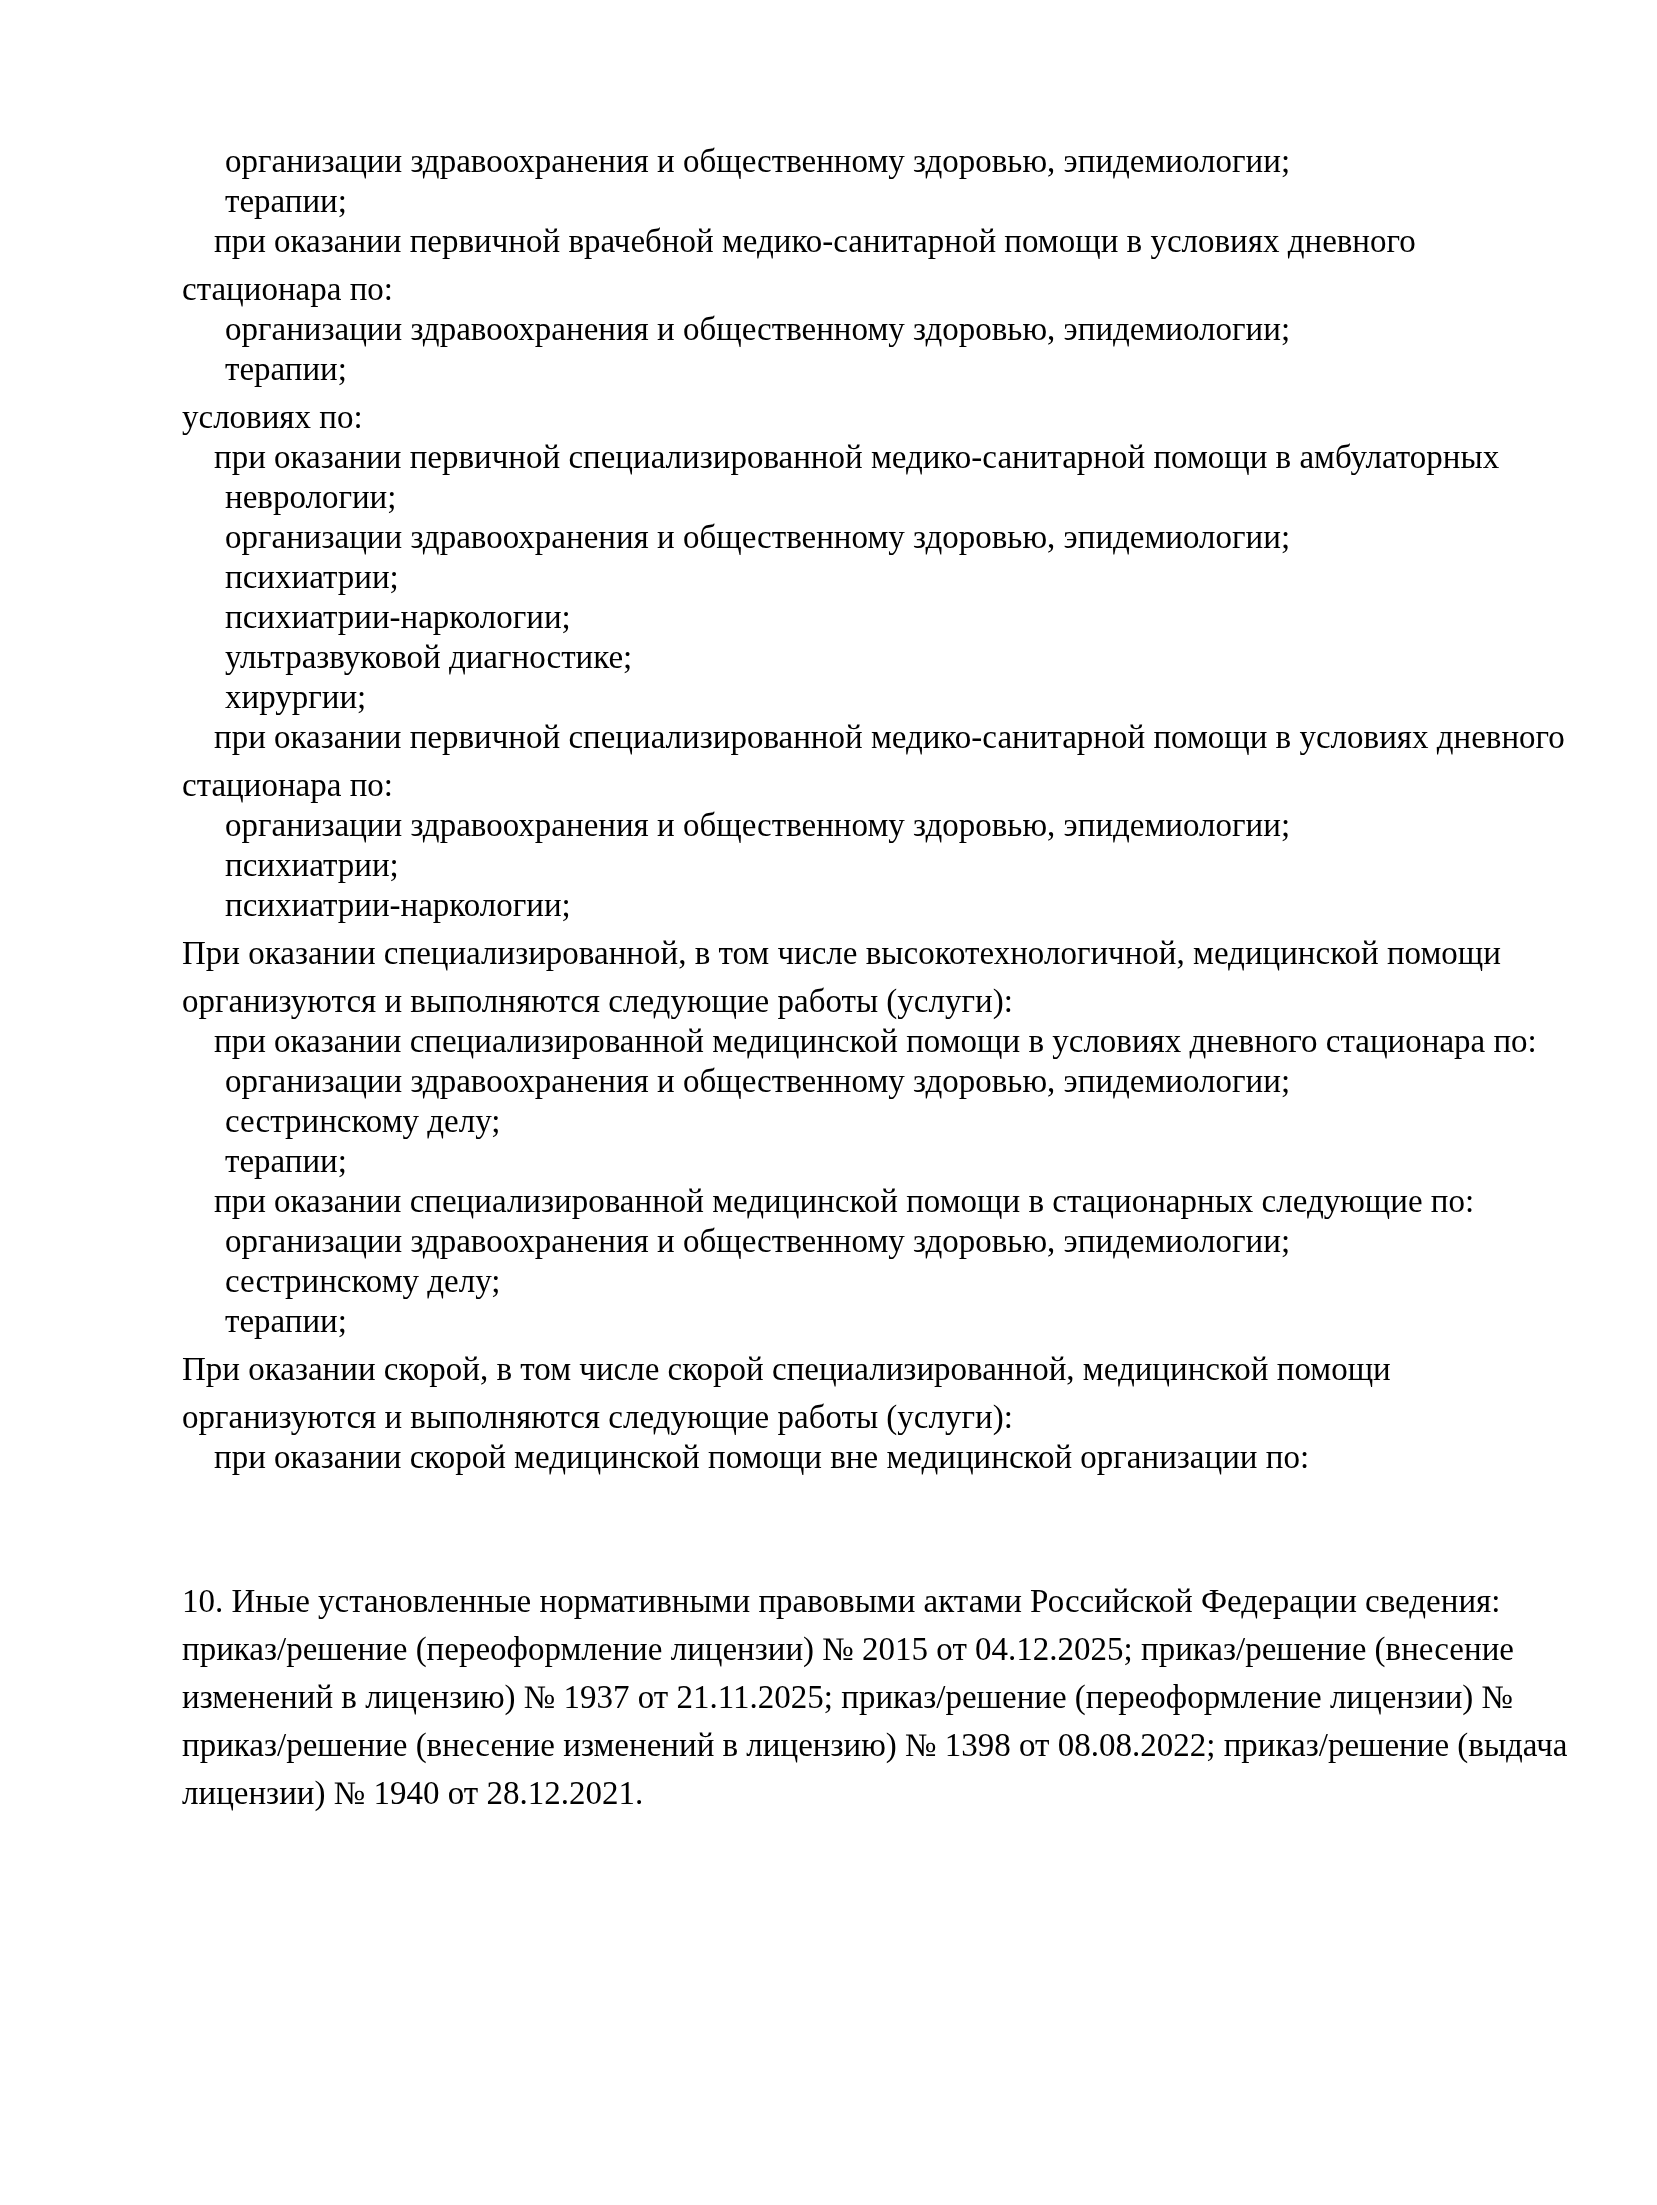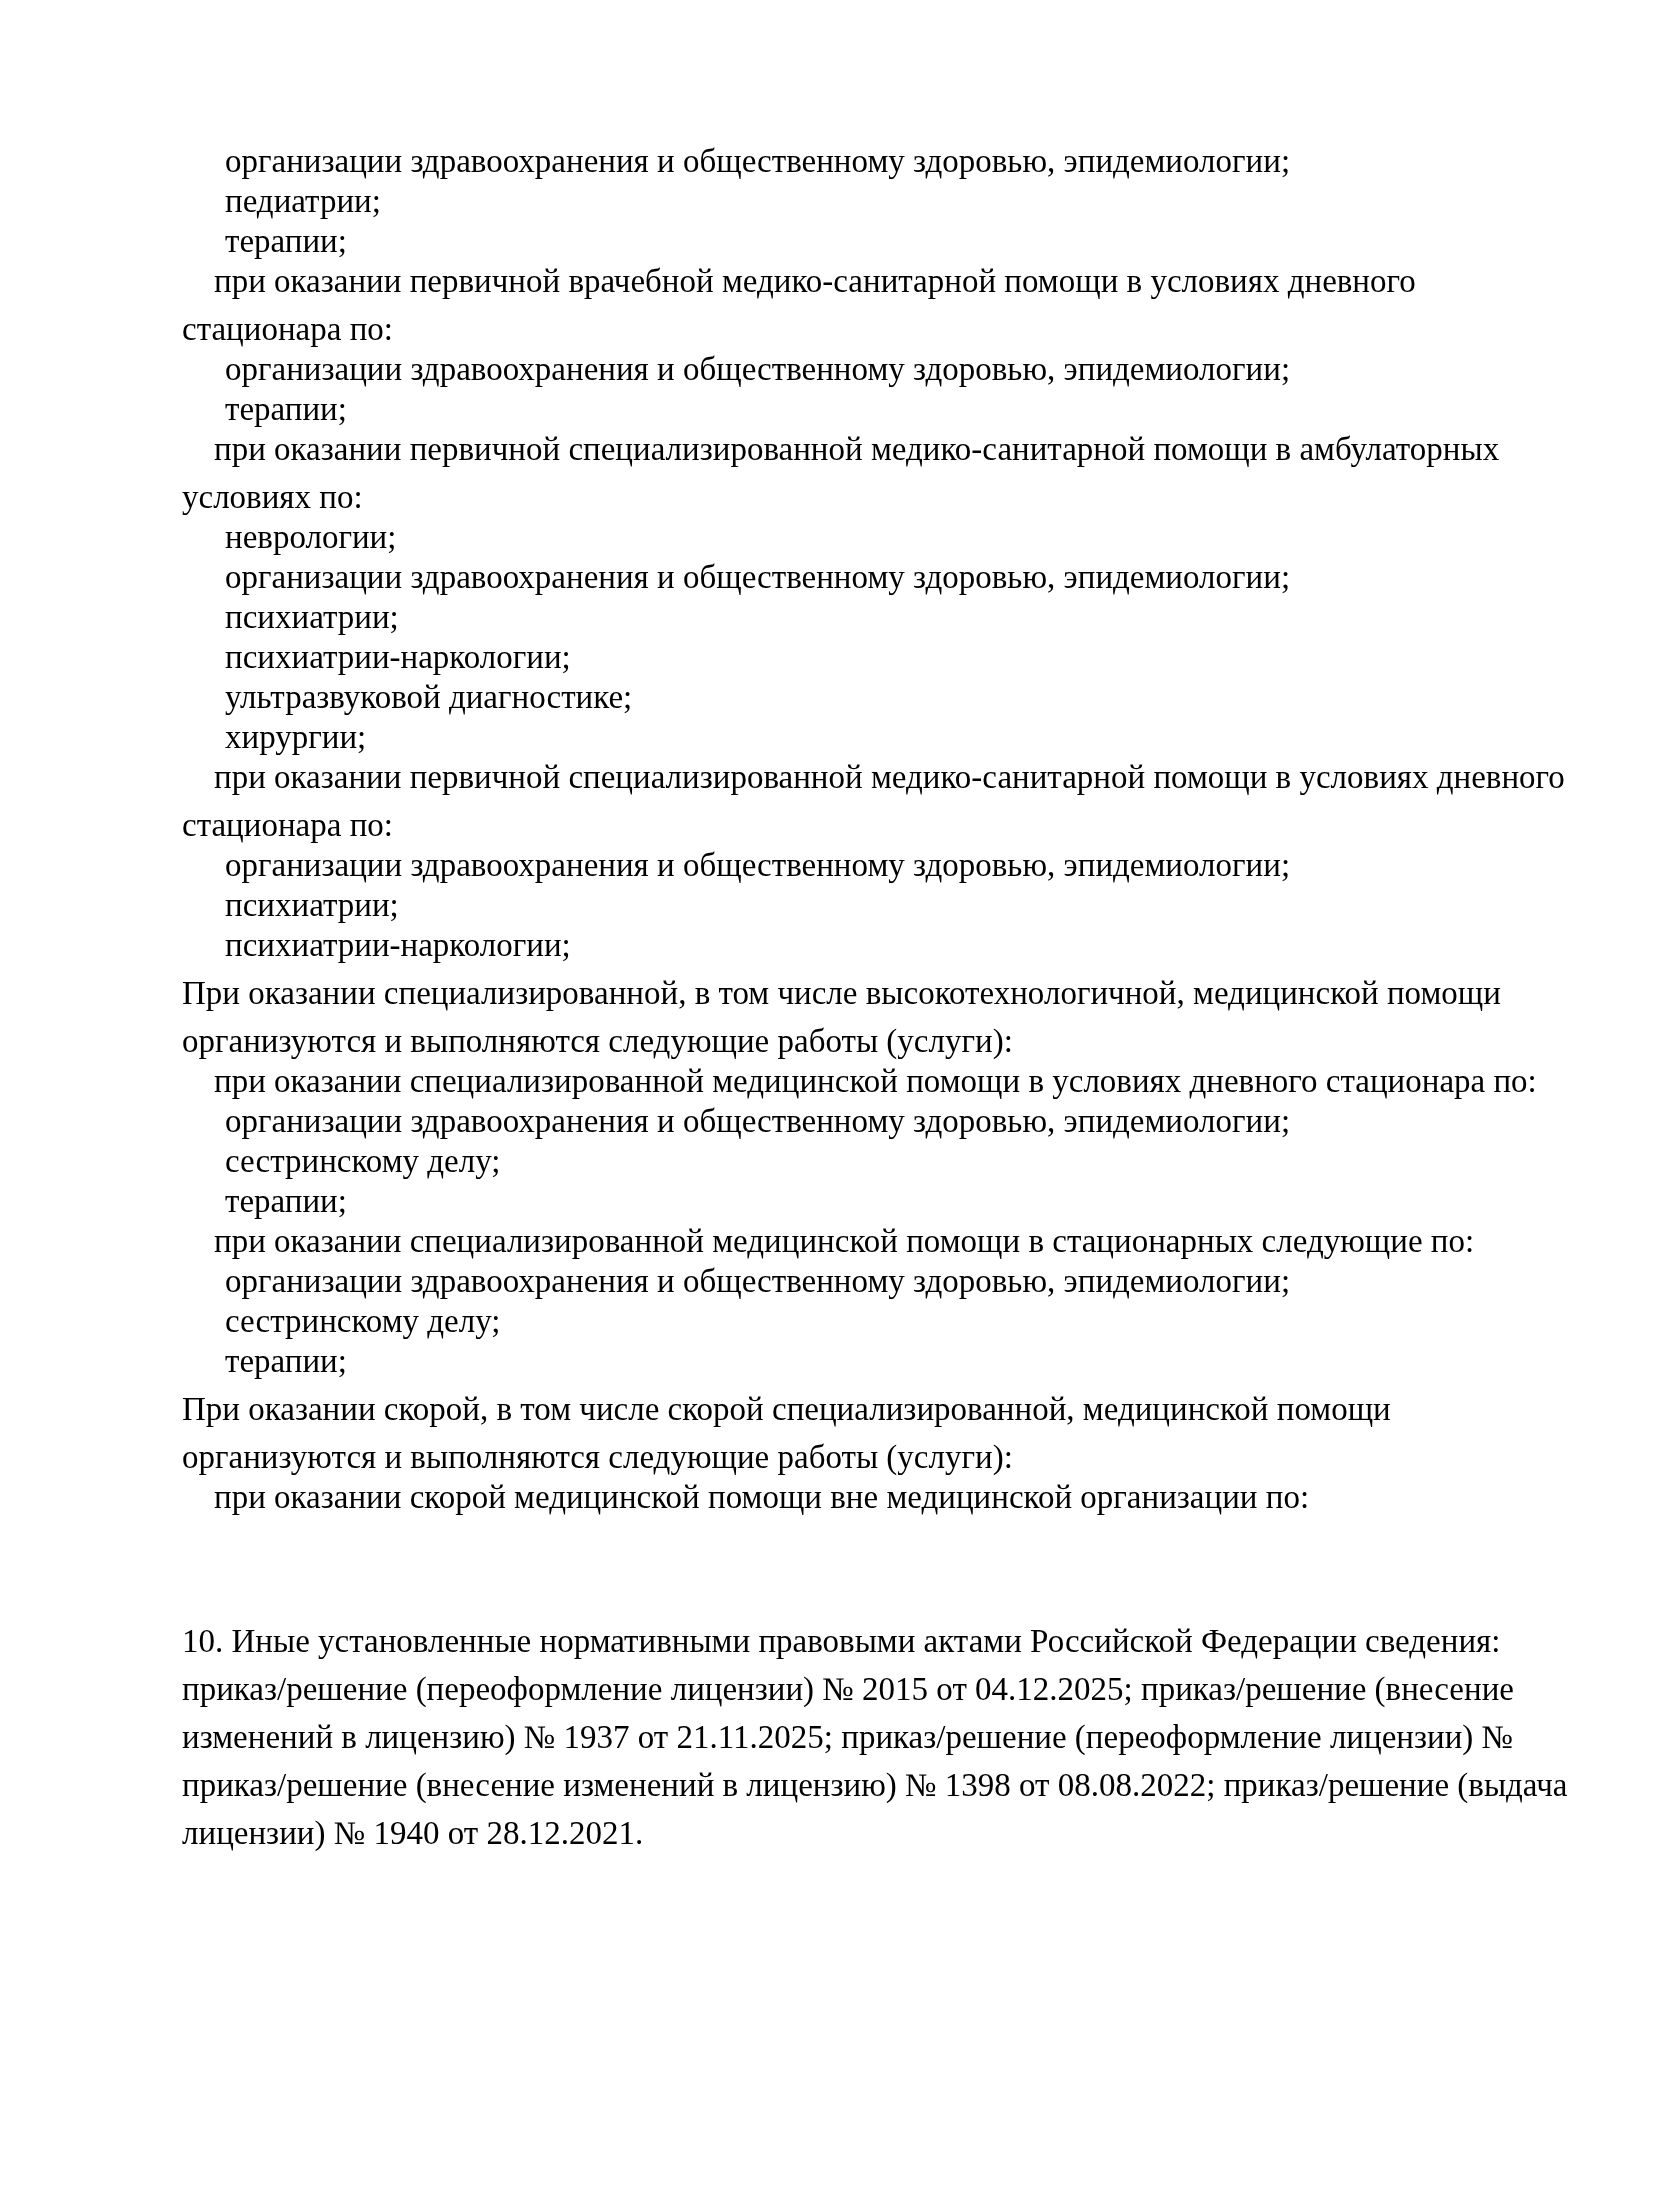--- a/index.html
+++ b/index.html
@@ -32,28 +32,27 @@
   .indent-0 { padding-left: 0; margin-top: 8px; }
   .indent-1 { padding-left: 32px; }
   .indent-2 { padding-left: 43px; }
 </style>
 </head>
 <body>
 
 <div class="page" style="background: rgb(255, 255, 255); color: rgb(0, 0, 0);">
   <div class="content">
       <div class="line indent-2">организации здравоохранения и общественному здоровью, эпидемиологии;</div>
-      <div class="line indent-2">педиатрии;</div>
       <div class="line indent-2">терапии;</div>
       <div class="line indent-1">при оказании первичной врачебной медико-санитарной помощи в условиях дневного</div>
       <div class="line indent-0">стационара по:</div>
       <div class="line indent-2">организации здравоохранения и общественному здоровью, эпидемиологии;</div>
       <div class="line indent-2">терапии;</div>
+      <div class="line indent-0">условиях по:</div>
       <div class="line indent-1">при оказании первичной специализированной медико-санитарной помощи в амбулаторных</div>
-      <div class="line indent-0">условиях по:</div>
       <div class="line indent-2">неврологии;</div>
       <div class="line indent-2">организации здравоохранения и общественному здоровью, эпидемиологии;</div>
       <div class="line indent-2">психиатрии;</div>
       <div class="line indent-2">психиатрии-наркологии;</div>
       <div class="line indent-2">ультразвуковой диагностике;</div>
       <div class="line indent-2">хирургии;</div>
       <div class="line indent-1">при оказании первичной специализированной медико-санитарной помощи в условиях дневного</div>
       <div class="line indent-0">стационара по:</div>
       <div class="line indent-2">организации здравоохранения и общественному здоровью, эпидемиологии;</div>
       <div class="line indent-2">психиатрии;</div>

